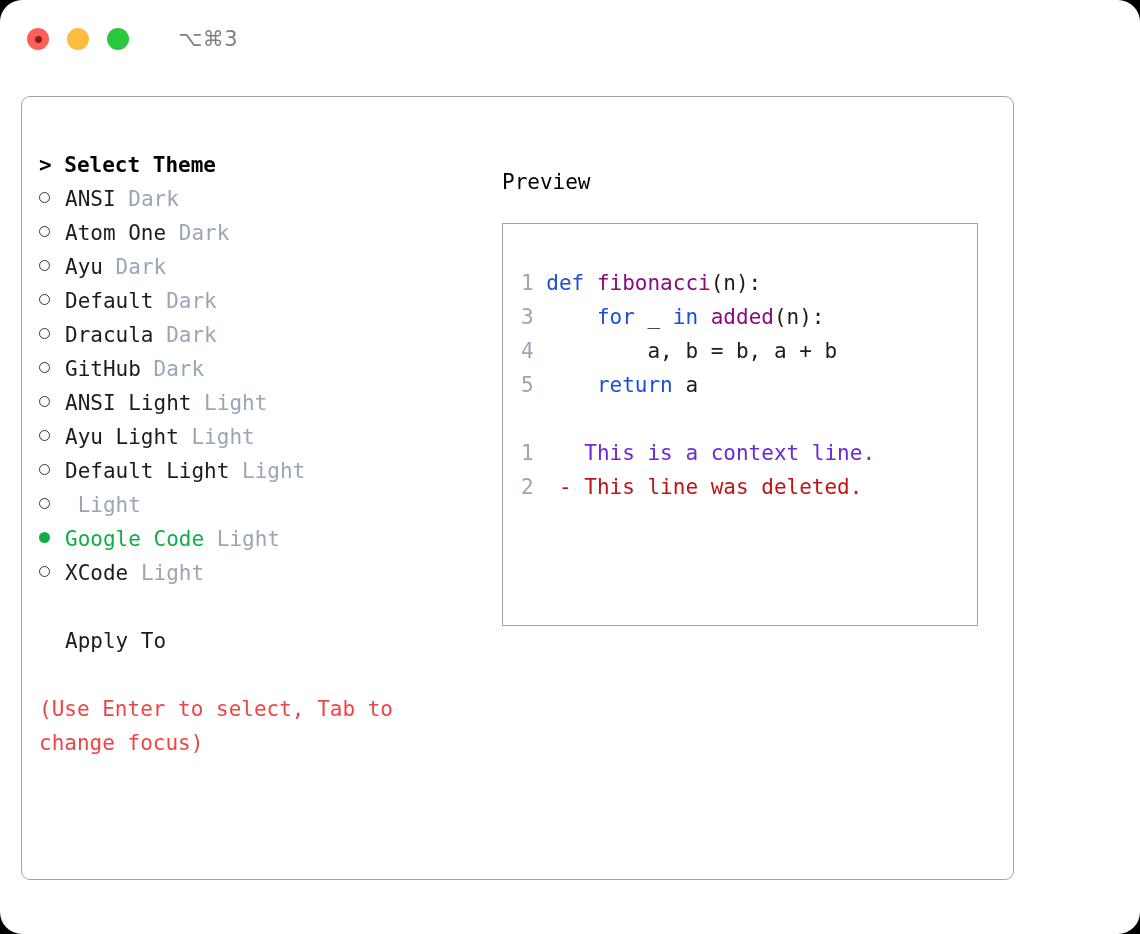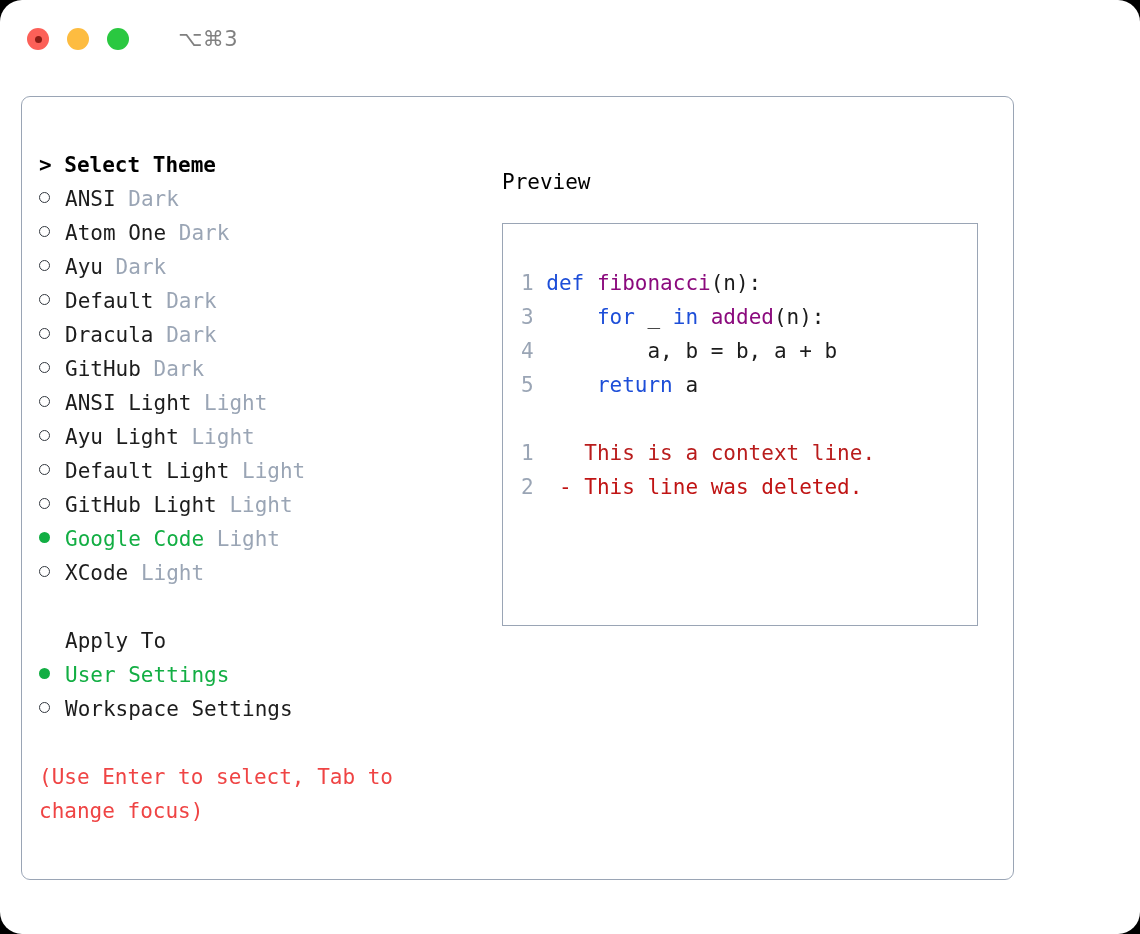--- a/index.html
+++ b/index.html
@@ -201,21 +201,21 @@
   .lineno {
     color: #9aa5b5;
     white-space: pre;
   }
   .tok-kw   { color: #1d4ed8; }
   .tok-fn   { color: #8b0a7d; }
   .tok-num  { color: #0f7a73; }
   .tok-plain{ color: #1c1c1c; }
 
   .diff-gap { height: 34px; }
-  .diff-context { color: #b91c1c; }
+  .diff-context { color: #6d28d9; }
   .diff-del     { color: #c01414; }
   .diff-add     { color: #14c014; }
 </style>
 </head>
 <body>
 
 <div class="app-window">
 
   <div class="titlebar">
     <div class="traffic-lights">
@@ -236,33 +236,29 @@
         <div id="theme-list">
             <div class="mono-line theme-row"><span class="marker-dot off"></span><span class="theme-name">ANSI</span><span class="space"> </span><span class="theme-variant">Dark</span></div>
             <div class="mono-line theme-row"><span class="marker-dot off"></span><span class="theme-name">Atom One</span><span class="space"> </span><span class="theme-variant">Dark</span></div>
             <div class="mono-line theme-row"><span class="marker-dot off"></span><span class="theme-name">Ayu</span><span class="space"> </span><span class="theme-variant">Dark</span></div>
             <div class="mono-line theme-row"><span class="marker-dot off"></span><span class="theme-name">Default</span><span class="space"> </span><span class="theme-variant">Dark</span></div>
             <div class="mono-line theme-row"><span class="marker-dot off"></span><span class="theme-name">Dracula</span><span class="space"> </span><span class="theme-variant">Dark</span></div>
             <div class="mono-line theme-row"><span class="marker-dot off"></span><span class="theme-name">GitHub</span><span class="space"> </span><span class="theme-variant">Dark</span></div>
             <div class="mono-line theme-row"><span class="marker-dot off"></span><span class="theme-name">ANSI Light</span><span class="space"> </span><span class="theme-variant">Light</span></div>
             <div class="mono-line theme-row"><span class="marker-dot off"></span><span class="theme-name">Ayu Light</span><span class="space"> </span><span class="theme-variant">Light</span></div>
             <div class="mono-line theme-row"><span class="marker-dot off"></span><span class="theme-name">Default Light</span><span class="space"> </span><span class="theme-variant">Light</span></div>
-            <div class="mono-line theme-row"><span class="marker-dot off"></span><span class="theme-name">GitHub Light</span><span class="space"> </span><span class="theme-variant">Light</span></div>
+            <div class="mono-line theme-row"><span class="marker-dot off"></span><span class="space"> </span><span class="theme-variant">Light</span></div>
             <div class="mono-line theme-row selected"><span class="marker-dot on"></span><span class="theme-name">Google Code</span><span class="space"> </span><span class="theme-variant">Light</span></div>
             <div class="mono-line theme-row"><span class="marker-dot off"></span><span class="theme-name">XCode</span><span class="space"> </span><span class="theme-variant">Light</span></div>
           </div>
 
         <div class="spacer-row"></div>
 
         <div class="mono-line section-header">Apply To</div>
 
-        <div id="apply-to-list">
-            <div class="mono-line theme-row selected"><span class="marker-dot on"></span><span class="theme-name">User Settings</span></div>
-            <div class="mono-line theme-row"><span class="marker-dot off"></span><span class="theme-name">Workspace Settings</span></div>
-          </div>
 
         <div class="spacer-row"></div>
 
         <div class="hint-text">(Use Enter to select, Tab to change focus)</div>
       </div>
 
       <div class="right-col">
         <div class="preview-title">Preview</div>
 
         <div class="preview-box">

